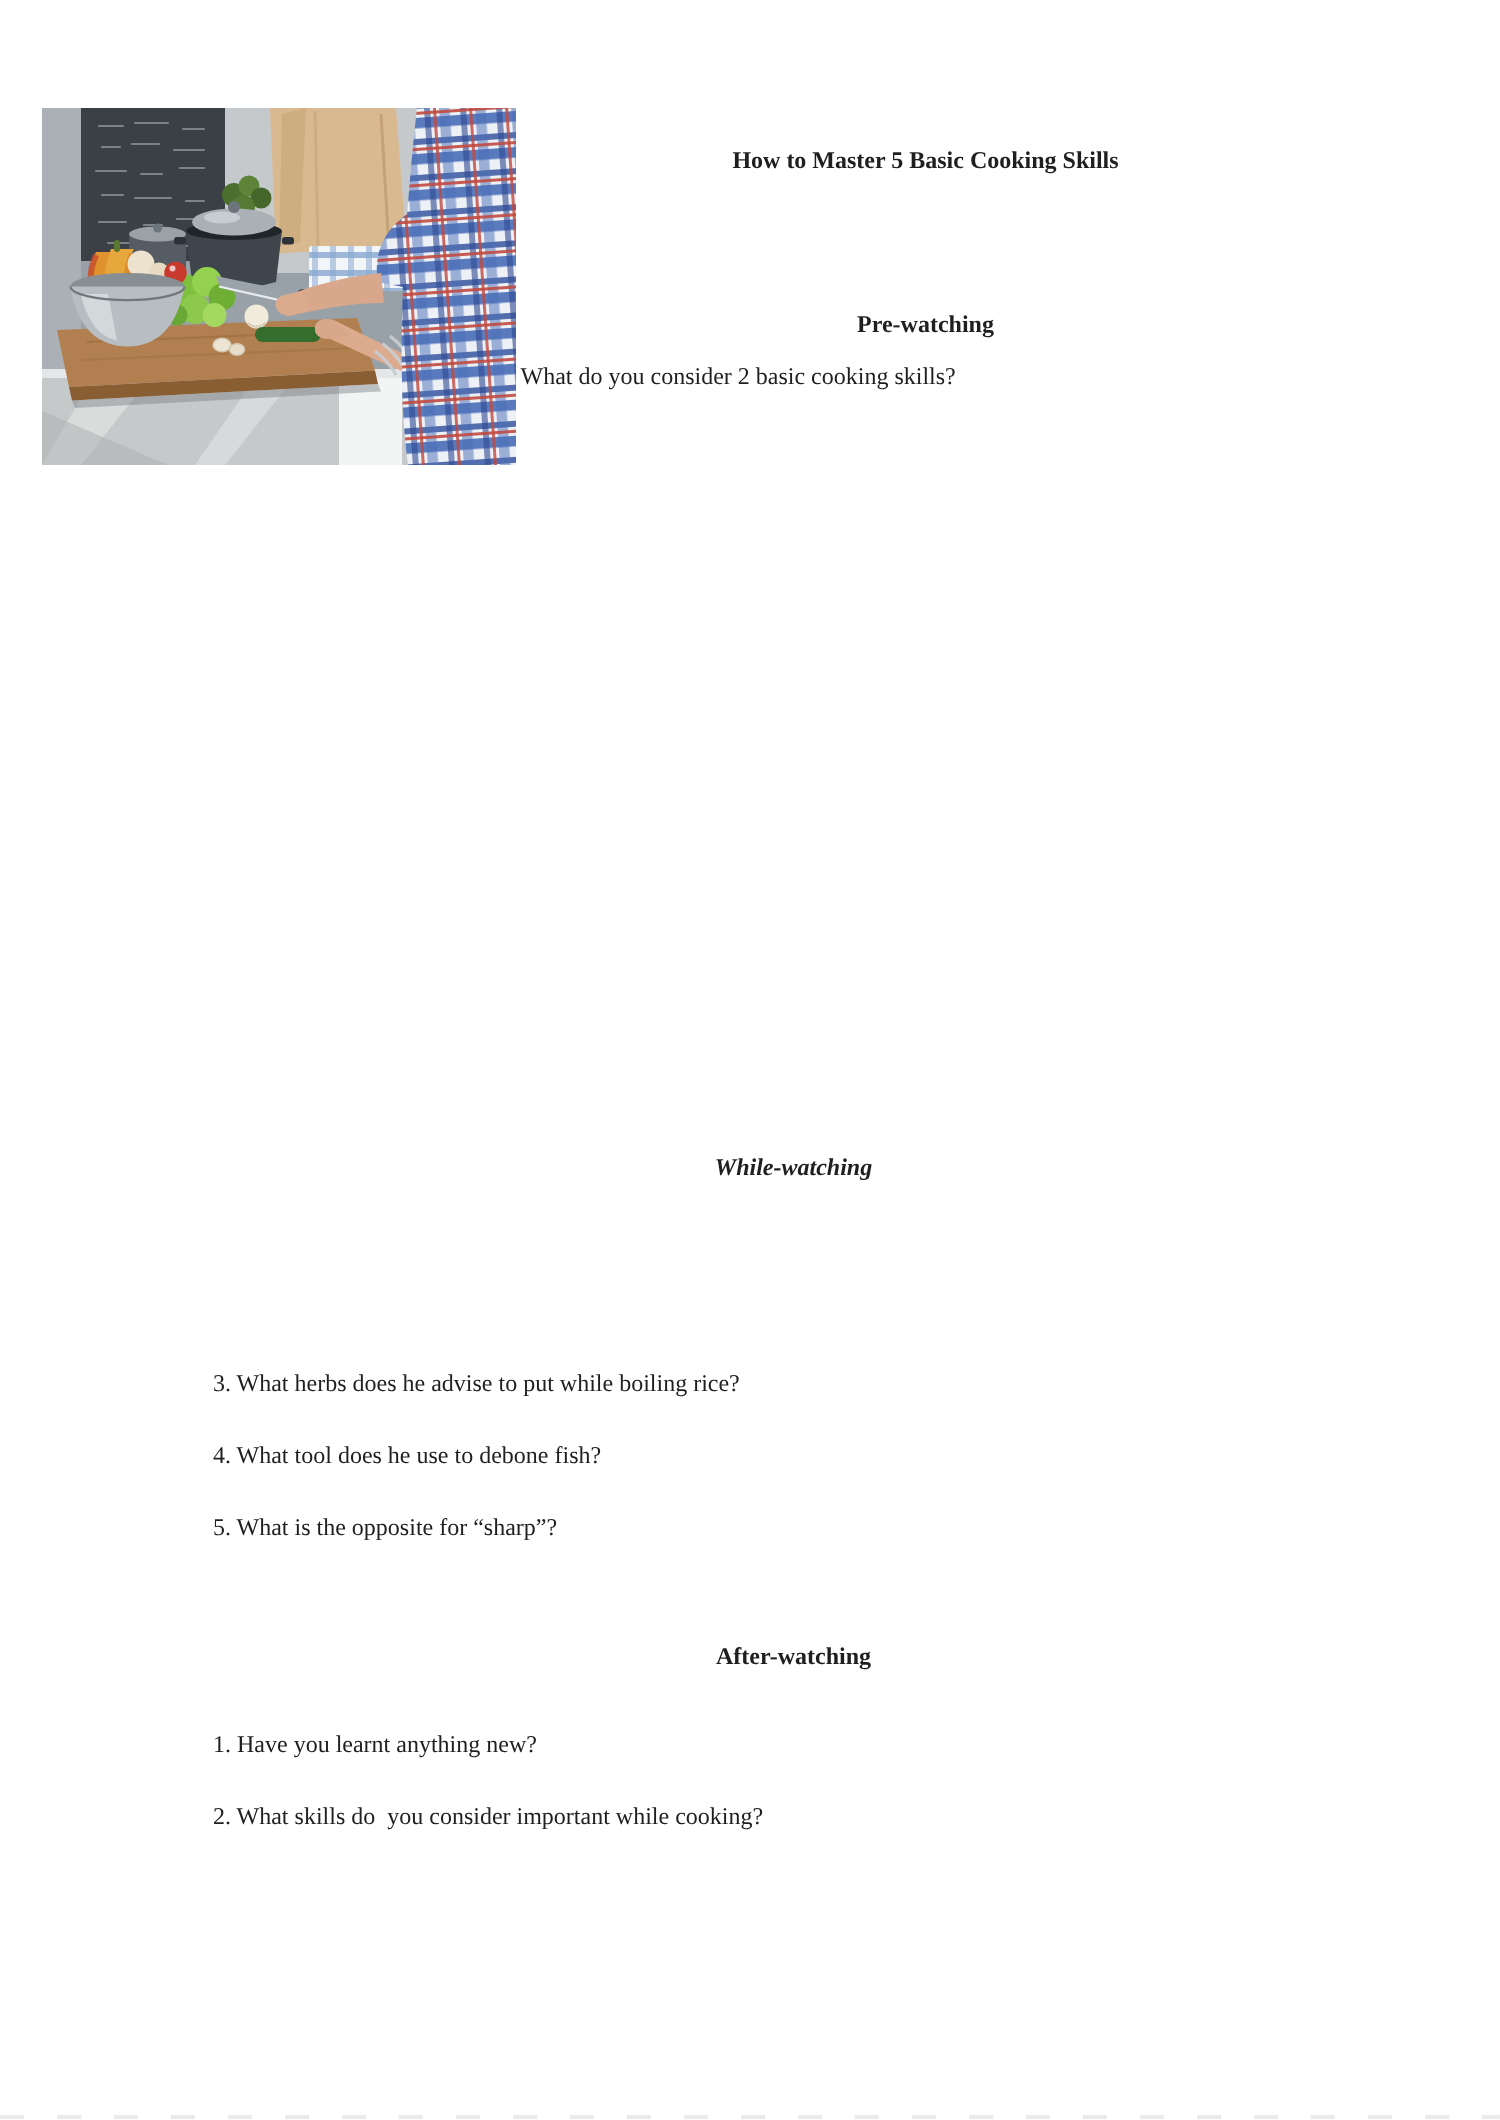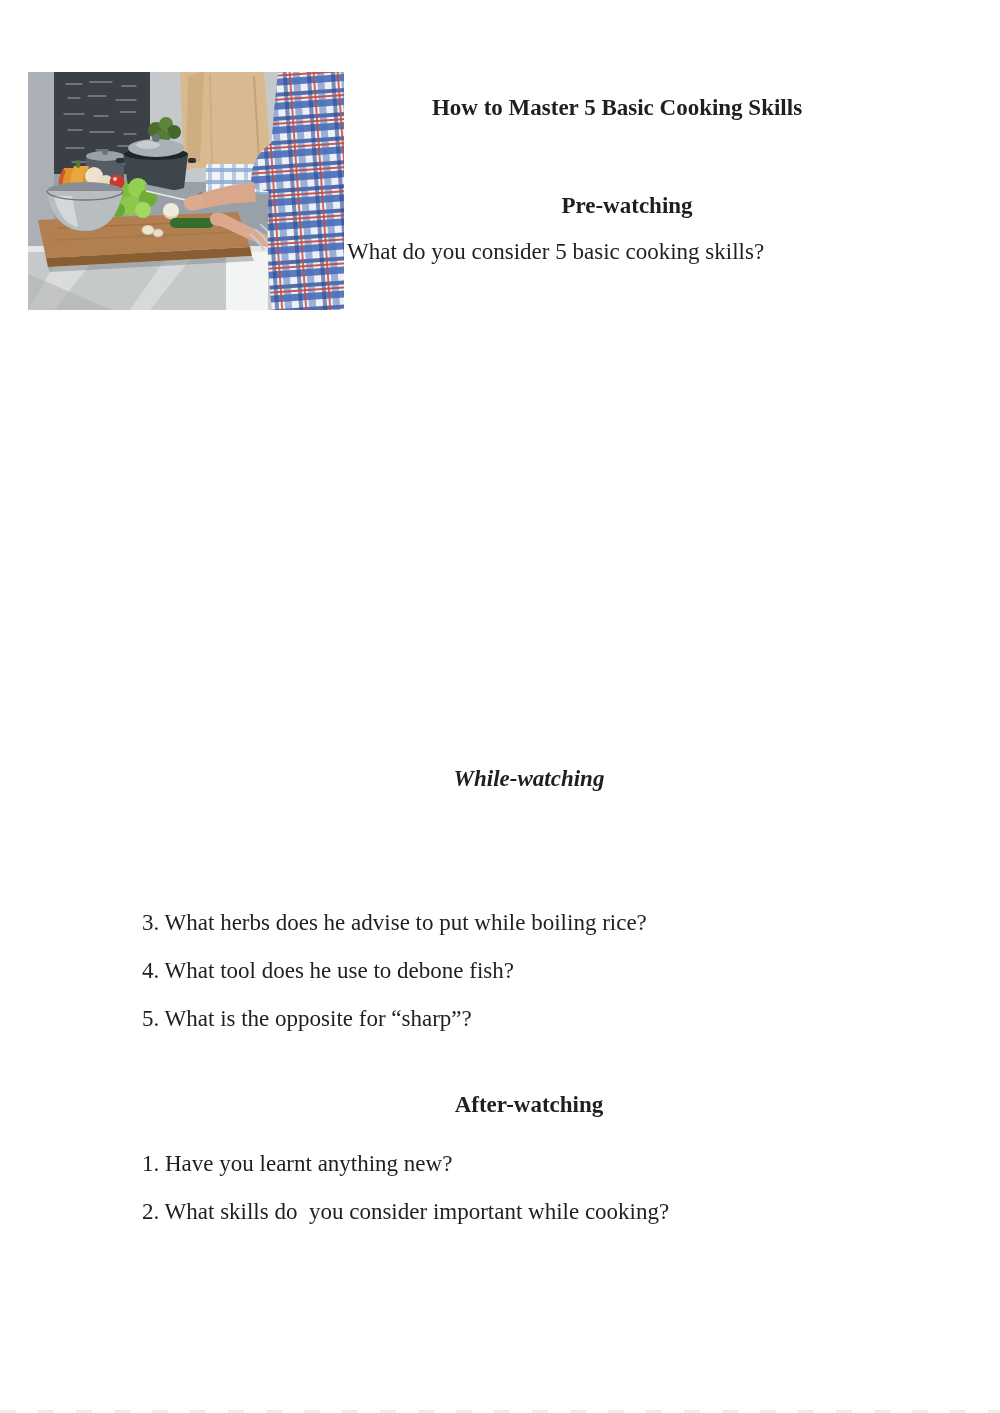--- a/index.html
+++ b/index.html
@@ -8,29 +8,29 @@
     width: 1000px;
     height: 1413px;
     margin: 0 auto;
     background: #ffffff;
     font-family: "Liberation Serif", "DejaVu Serif", serif;
     color: #1f1f1f;
     overflow: hidden;
   }
   .line {
     position: absolute;
-    font-size: 23px;
+    font-size: 16px;
     line-height: 26px;
     white-space: pre-wrap;
   }
   .heading { font-weight: 700; text-align: center; }
   
   .top-col   { left: 344px; width: 546px; }
   .title-row { top: 95px; }
-  .pre-h     { top: 193px; padding-left: 10px; }
+  .pre-h     { top: 204px; }
   .pre-q     { left: 347px; top: 239px; }
   
   .main-col  { left: 142px; width: 774px; }
   .while-h   { top: 766px; font-style: italic; }
   .after-h   { top: 1092px; }
   .q         { left: 142px; }
   .photo {
     position: absolute;
     left: 28px;
     top: 72px;
@@ -202,21 +202,21 @@
         <path d="M26 124 C30 144 40 153 50 155 L44 124 Z" fill="#e6e9eb" opacity="0.6"></path>
         <path d="M19 119 a38 9 0 0 0 76 0" fill="none" stroke="#6f767c" stroke-width="1.5"></path>
       </g>
 
       <path d="M250 0 L316 0 L316 238 L244 238 C236 180 240 90 250 0 Z" fill="url(#plaid)"></path>
     </svg>
   </div>
 
   <div class="line heading top-col title-row">How to Master 5 Basic Cooking Skills</div>
   <div class="line heading top-col pre-h">Pre-watching</div>
-  <div class="line pre-q">What do you consider 5 basic cooking skills?</div>
+  <div class="line pre-q">What do you consider 2 basic cooking skills?</div>
 
   <div class="line heading main-col while-h">While-watching</div>
   <div class="line q" style="top:910px">3. What herbs does he advise to put while boiling rice?</div>
   <div class="line q" style="top:958px">4. What tool does he use to debone fish?</div>
   <div class="line q" style="top:1006px">5. What is the opposite for “sharp”?</div>
 
   <div class="line heading main-col after-h">After-watching</div>
   <div class="line q" style="top:1151px">1. Have you learnt anything new?</div>
   <div class="line q" style="top:1199px">2. What skills do  you consider important while cooking?</div>
 

